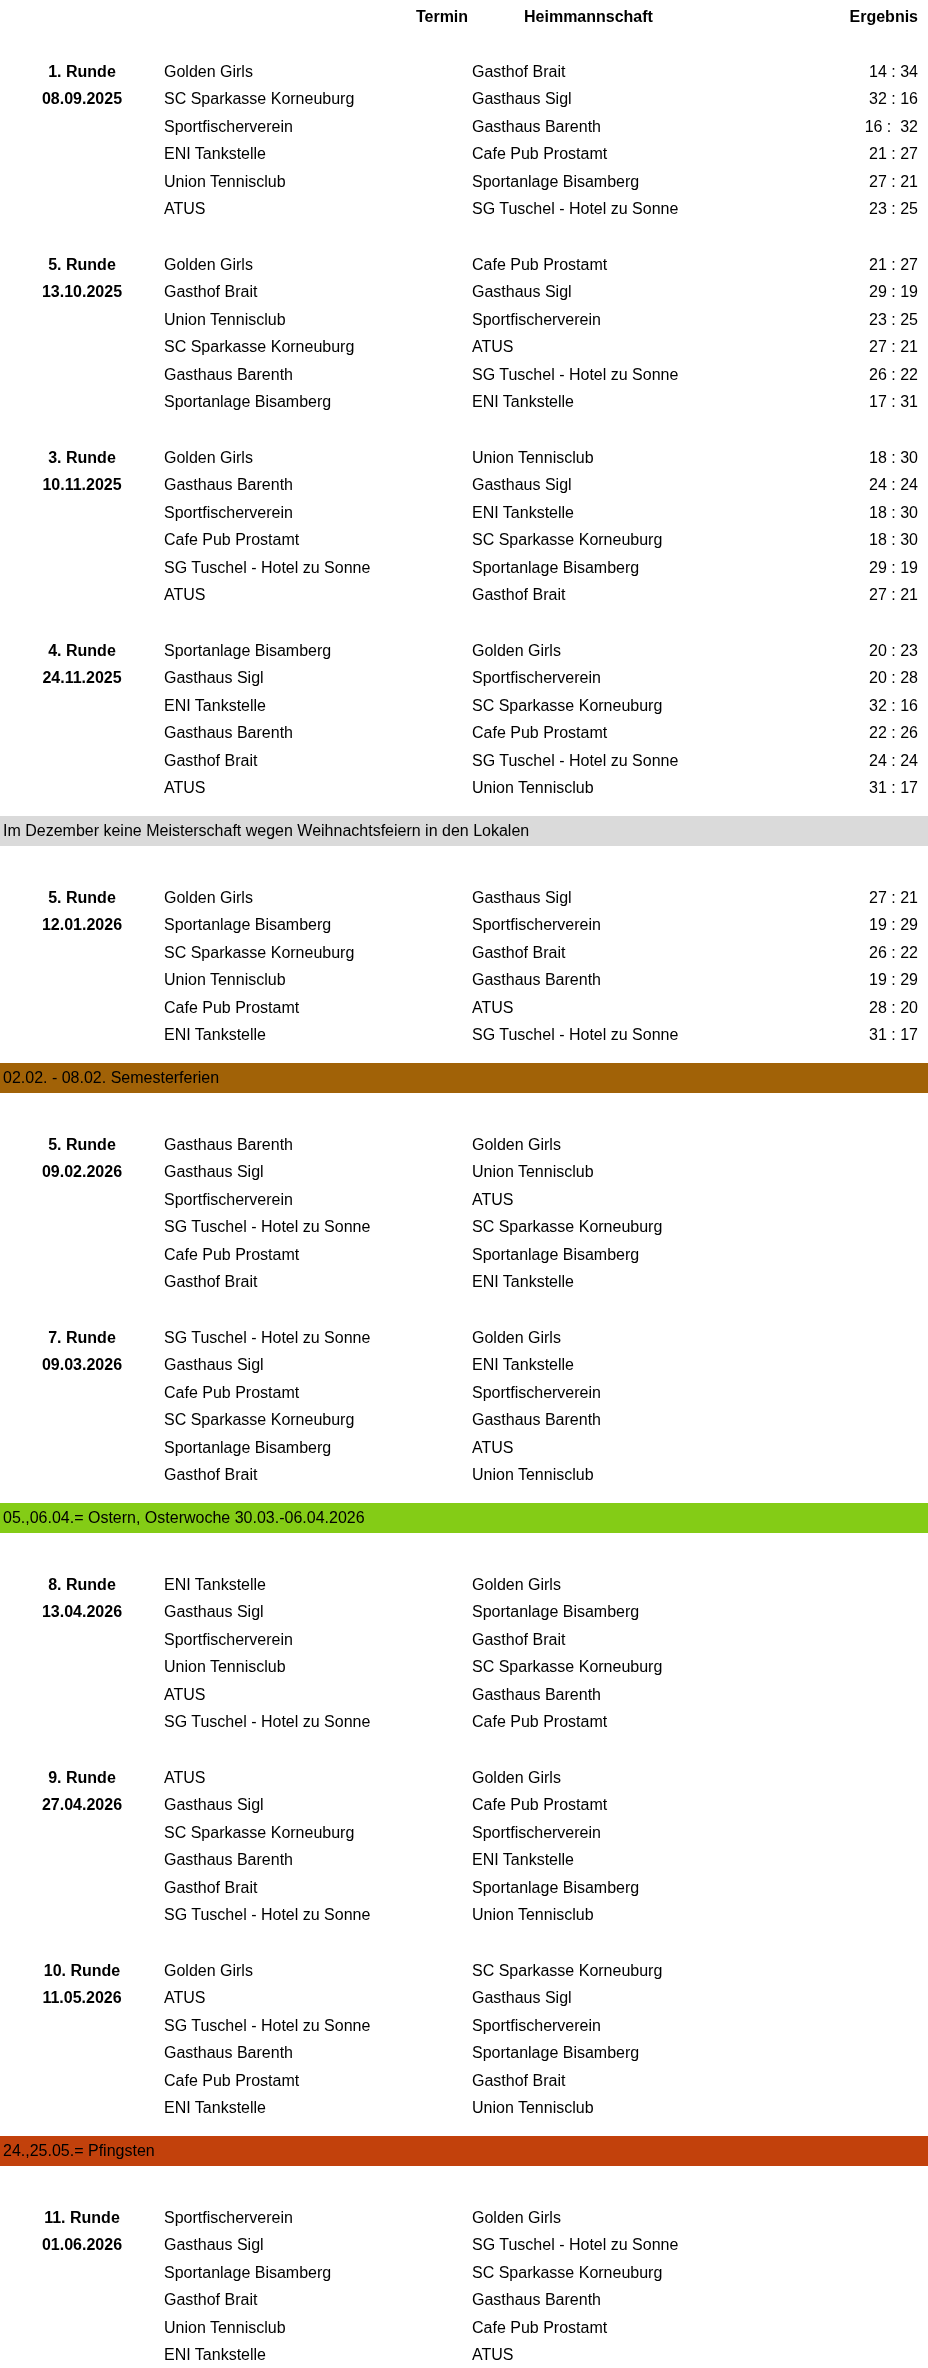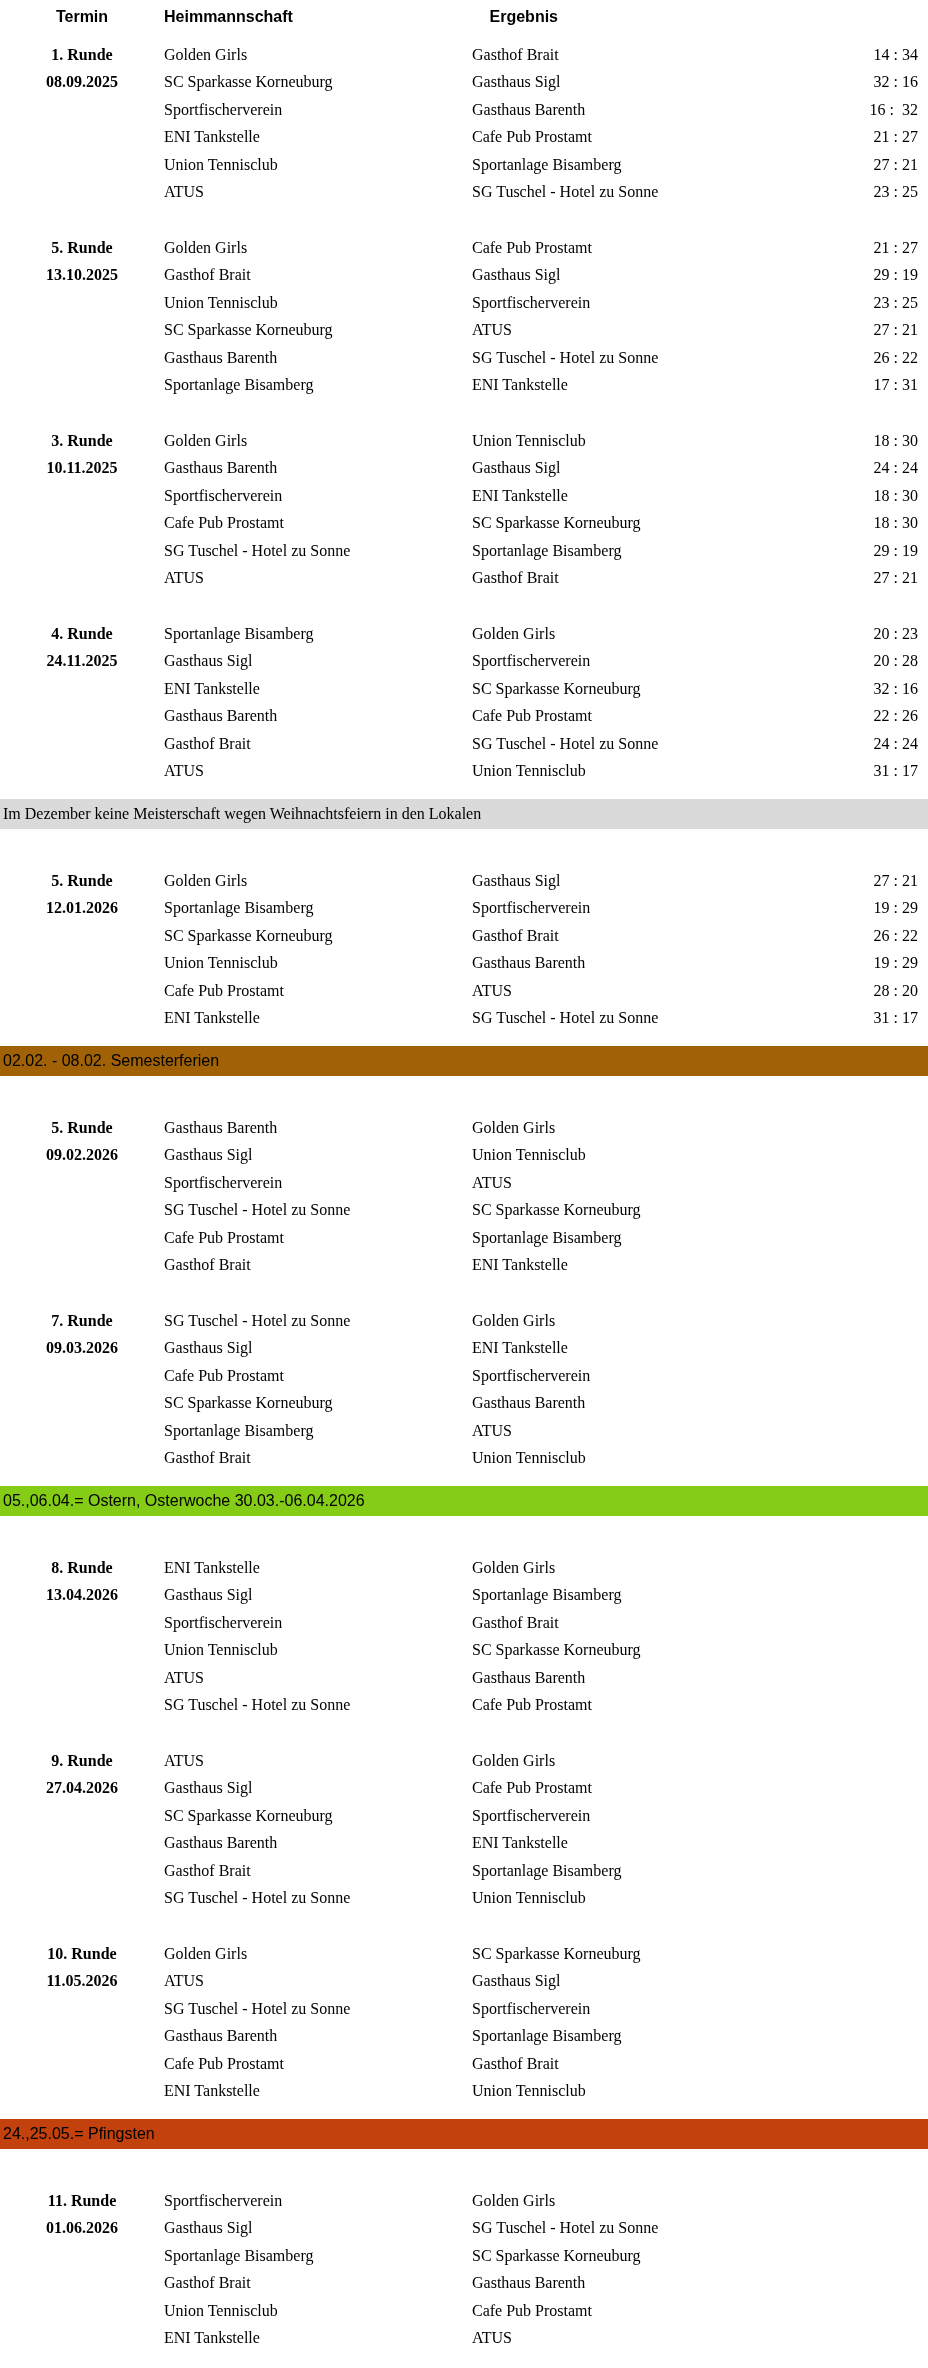--- a/index.html
+++ b/index.html
@@ -19,22 +19,22 @@
     display: flex;
     align-items: baseline;
     line-height: 27.5px;
     height: 27.5px;
     white-space: nowrap;
   }
   .c-termin { width: 164px; text-align: center; font-weight: bold; flex: 0 0 164px; }
   .c-heim   { width: 308px; text-align: left;  flex: 0 0 308px; overflow: hidden; }
   .c-gast   { flex: 1 1 auto; text-align: left; overflow: hidden; }
   .c-score  { width: 96px; flex: 0 0 96px; text-align: right; padding-right: 10px; box-sizing: border-box; white-space: pre; }
-  .header-row { font-weight: bold; margin-bottom: 10px; }
-  .round { margin-bottom: 28px; font-family: Liberation Serif, serif; }
+  .header-row { font-weight: bold; margin-bottom: 27px; justify-content: flex-end; }
+  .round { margin-bottom: 28px; }
   .notice {
     height: 30px;
     line-height: 30px;
     padding-left: 3px;
     margin-top: -14px;
     margin-bottom: 38px;
     white-space: nowrap;
     overflow: hidden;
   }
 </style>
@@ -193,21 +193,21 @@
           <div class="c-gast">SG Tuschel - Hotel zu Sonne</div>
           <div class="c-score">24 : 24</div>
         </div>
         <div class="row">
           <div class="c-termin"></div>
           <div class="c-heim">ATUS</div>
           <div class="c-gast">Union Tennisclub</div>
           <div class="c-score">31 : 17</div>
         </div>
       </div>
-      <div class="notice" style="background: rgb(218, 218, 218); font-family: Liberation Serif, serif;">Im Dezember keine Meisterschaft wegen Weihnachtsfeiern in den Lokalen</div>
+      <div class="notice" style="background: rgb(218, 218, 218);">Im Dezember keine Meisterschaft wegen Weihnachtsfeiern in den Lokalen</div>
       <div class="round">
         <div class="row">
           <div class="c-termin">5. Runde</div>
           <div class="c-heim">Golden Girls</div>
           <div class="c-gast">Gasthaus Sigl</div>
           <div class="c-score">27 : 21</div>
         </div>
         <div class="row">
           <div class="c-termin">12.01.2026</div>
           <div class="c-heim">Sportanlage Bisamberg</div>

